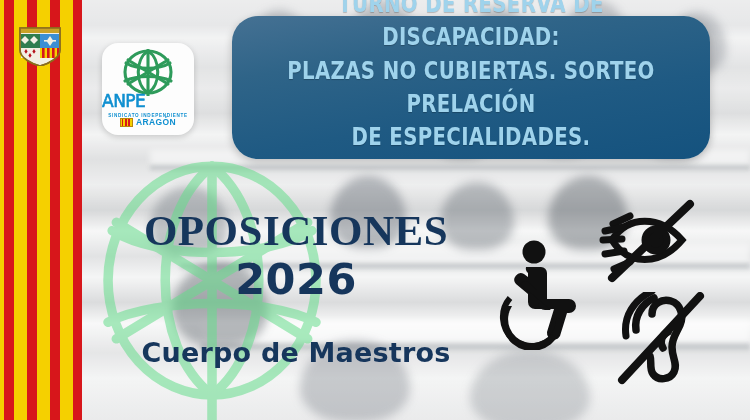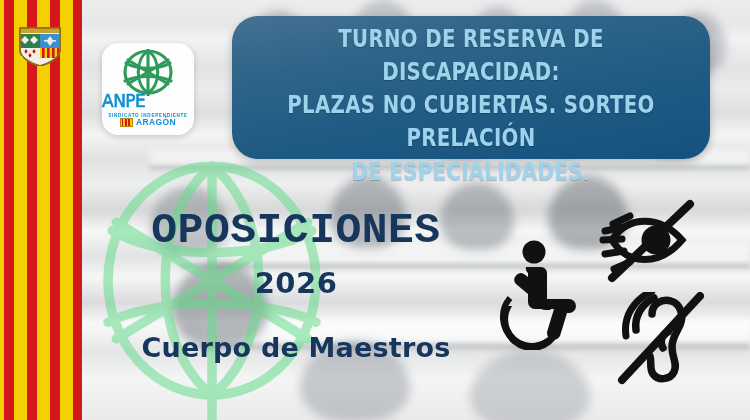--- a/index.html
+++ b/index.html
@@ -148,21 +148,21 @@
 
   
   .banner {
     position: absolute;
     left: 232px; top: 16px;
     width: 478px; height: 143px;
     border-radius: 26px;
     background: linear-gradient(170deg, #457193 0%, #2f6488 28%, #1f5a83 62%, #14527e 100%);
     box-shadow: 0 3px 9px rgba(0,0,0,.22);
     display: flex;
-    align-items: flex-start;
+    align-items: flex-end;
     justify-content: center;
     padding: 6px 16px;
     box-sizing: border-box;
   }
   .banner-text {
     font-family: "DejaVu Sans Condensed", "Liberation Sans Narrow", "Liberation Sans", sans-serif;
     font-weight: 700;
     font-size: 25.5px;
     line-height: 1.30;
     letter-spacing: .4px;
@@ -176,33 +176,32 @@
 
   
   .headline {
     position: absolute;
     left: 96px; top: 208px;
     width: 400px;
     text-align: center;
     color: #16365c;
   }
   .headline-main {
-    font-family: Liberation Mono, monospace;
+    font-family: Liberation Serif, serif;
     font-weight: 700;
     font-size: 43px;
     line-height: 1.06;
     letter-spacing: .5px;
   }
   .headline-year {
     font-family: "DejaVu Sans", sans-serif;
     font-weight: 700;
-    font-size: 29px;
+    font-size: 43px;
     line-height: 1.20;
     letter-spacing: .5px;
-    margin-top: 12px;
   }
   .headline-sub {
     margin-top: 32px;
     font-family: "DejaVu Sans", sans-serif;
     font-weight: 700;
     font-size: 27px;
     letter-spacing: .2px;
   }
 
   

